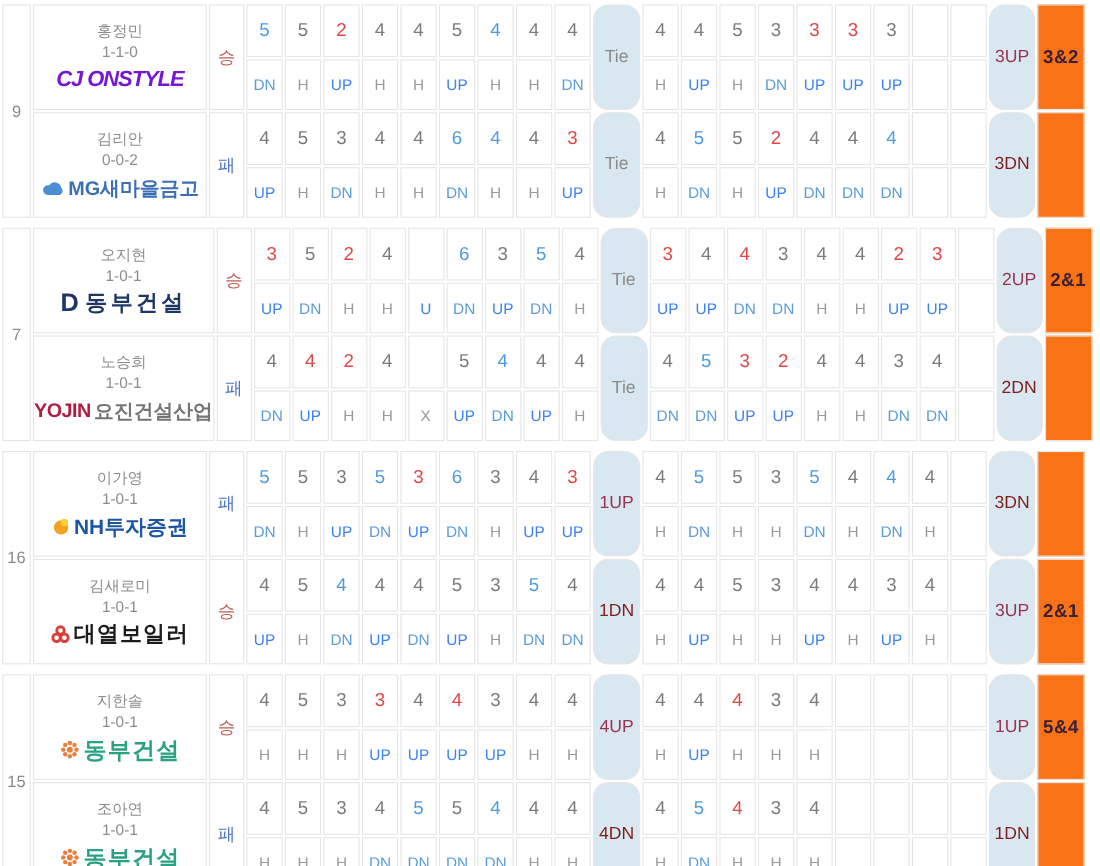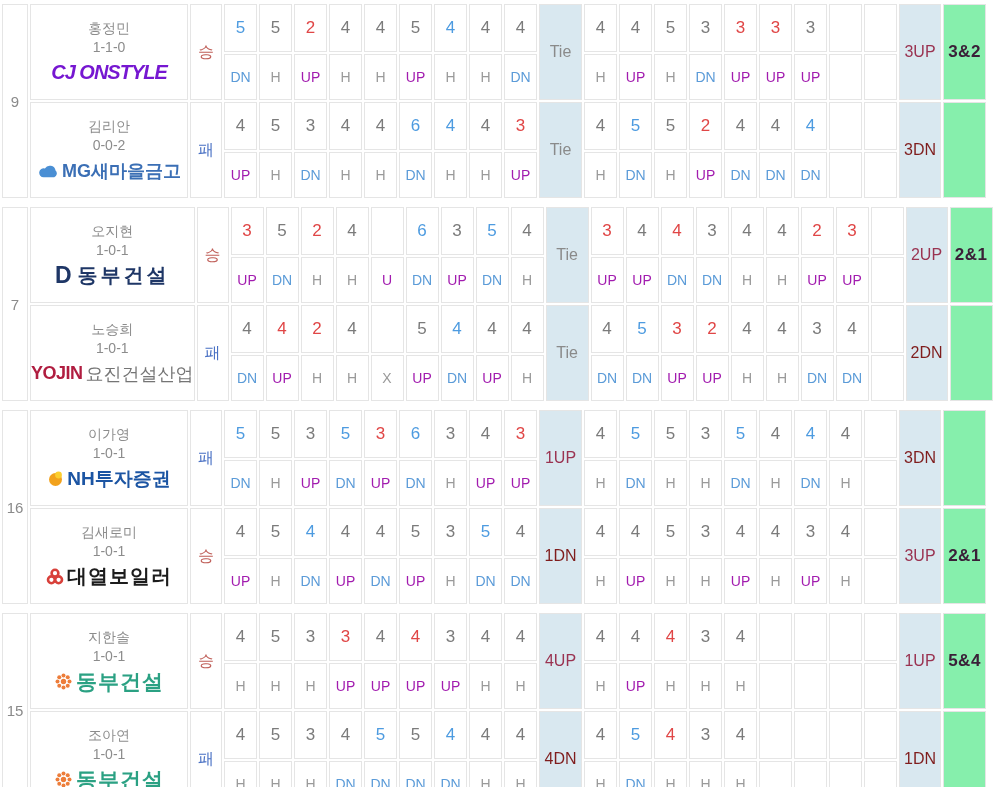--- a/index.html
+++ b/index.html
@@ -4,39 +4,39 @@
 <style>
   html,body{margin:0;padding:0;background:#fff;}
   body{width:1000px;font-family:"Liberation Sans","DejaVu Sans",sans-serif;padding-top:2px;}
   table.match{border-collapse:separate;border-spacing:2px;table-layout:fixed;margin:0 0 5px 0;}
   td{background:#fff;border:1px solid #e5e5e5;text-align:center;vertical-align:middle;padding:0;overflow:hidden;}
   td.num{font-size:15px;color:#8a8a8a;}
   td.player{padding:2px 0;margin-top:42px;}
   td.res{font-size:16px;}
   td.score{height:46px;font-size:17px;}
   td.updn{height:44px;font-size:14px;}
-  td.mid,td.rightst{background:#d9e8f0;font-size:16px;}
-  td.final{background:#86efac;font-size:17px;}
+  td.mid,td.rightst{background:#d9e8f0;font-size:16px;border-radius:14px;}
+  td.final{background:#f97316;font-size:17px;}
   .final-txt{color:#3a2038;font-weight:bold;letter-spacing:.5px;}
   .c-g{color:#7b7b7b}.c-b{color:#4d9be0}.c-r{color:#e04646}
-  .u-h{color:#9a9a9a}.u-up{color:#a21caf}.u-dn{color:#5b9bd8}
+  .u-h{color:#9a9a9a}.u-up{color:#3b82f6}.u-dn{color:#5b9bd8}
   .res-win{color:#c0605a}.res-lose{color:#4a71c4}
   .st-tie{color:#8a8a8a;font-size:15px;}
   .st-up{color:#9a3351}
   .st-dn{color:#7f1d1d}
   .p-name{font-size:14px;color:#8c8c8c;line-height:19px;}
   .p-record{font-size:14px;color:#8c8c8c;line-height:18px;}
   .logo-row{display:flex;align-items:center;justify-content:center;gap:3px;margin-top:4px;height:26px;white-space:nowrap;}
   .logo-icon{display:inline-flex;align-items:center;}
   .logo-cjonstyle{color:#7617d1;font-weight:bold;font-style:italic;font-size:20px;letter-spacing:-1px;}
   .logo-mg{color:#3b6fb5;font-weight:bold;font-size:18px;}
   .logo-daebang-d{color:#1e3666;font-weight:bold;font-size:23px;margin-right:3px;}
   .logo-daebang{color:#1e3666;font-weight:bold;font-size:20px;letter-spacing:3px;}
   .logo-yojin-en{color:#b01d40;font-weight:bold;font-size:18px;letter-spacing:-.5px;}
-  .logo-yojin-kr{color:#757575;font-size:18px;font-weight:normal;}
+  .logo-yojin-kr{color:#757575;font-size:18px;font-weight:bold;}
   .logo-nh{color:#1c55a3;font-weight:bold;font-size:19px;}
   .logo-daeyeol{color:#1c1c1c;font-weight:bold;font-size:20px;letter-spacing:1px;}
   .logo-dongbu{color:#2ba183;font-weight:bold;font-size:21px;letter-spacing:1px;}
 </style>
 </head>
 <body>
 
 <div id="board">
     <table class="match">
       <colgroup>

